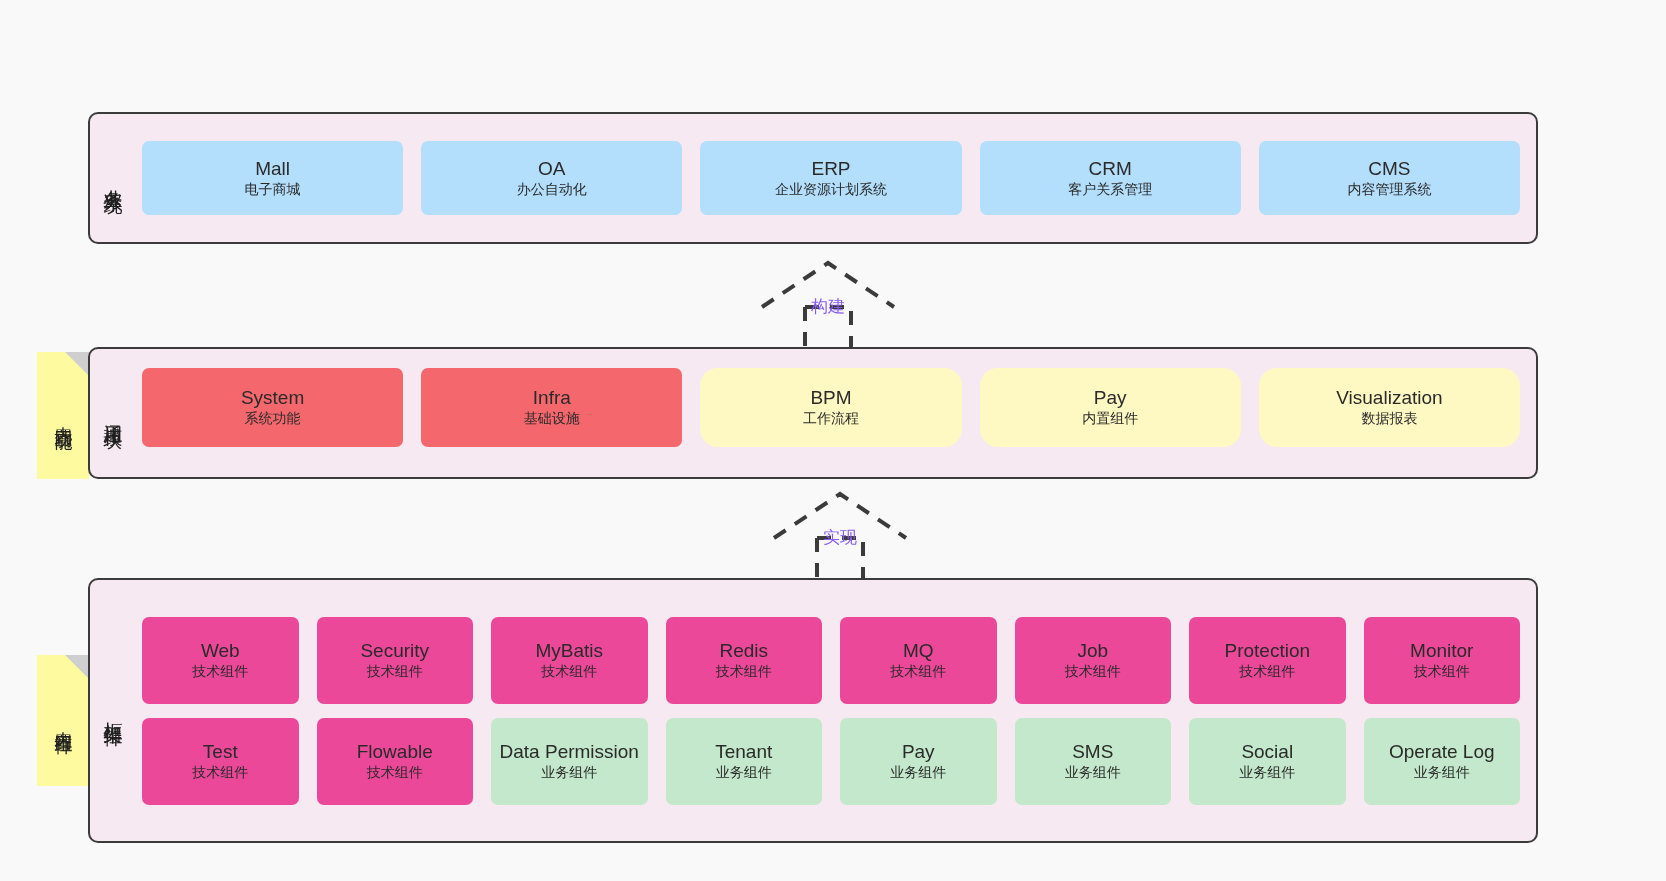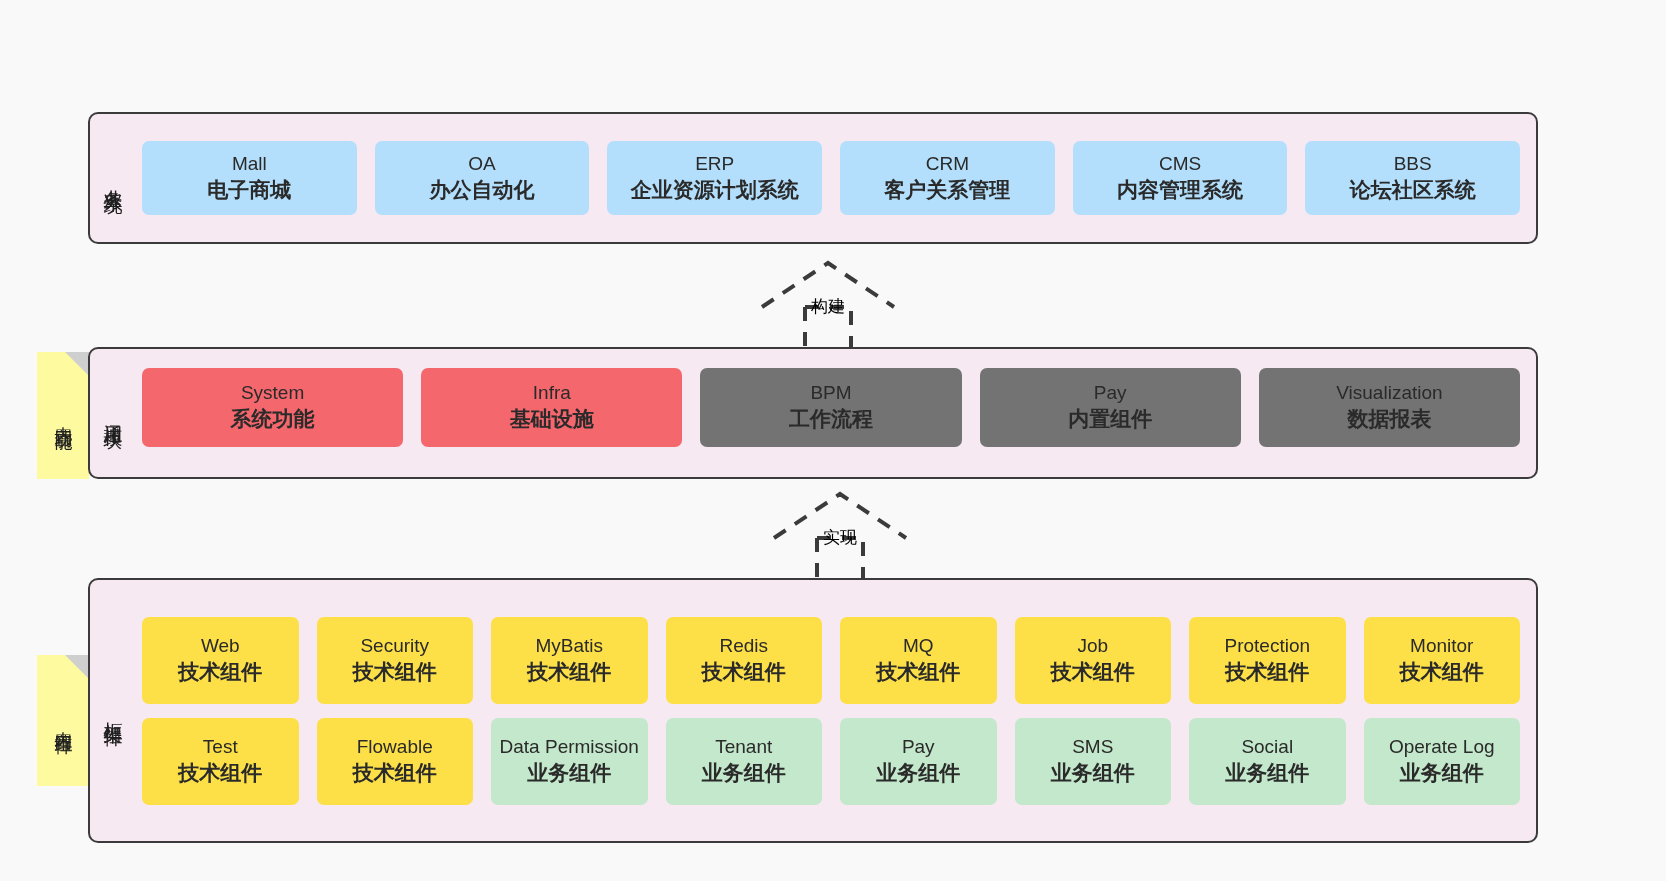--- a/index.html
+++ b/index.html
@@ -53,27 +53,27 @@
     display: flex;
     flex-direction: column;
     align-items: center;
     justify-content: center;
     text-align: center;
     color: #2a2a2a;
     line-height: 1.28;
     padding: 4px 6px;
   }
   .cell .t { font-size: 19px; }
-  .cell .s { font-size: 21px; font-weight: bold; }
+  .cell .s { font-size: 14px; }
 
   
   .c-blue        { background: #b3dffc; }
   .c-red-strong  { background: #f4676d; }
-  .c-red-light   { background: #737373; }
-  .c-green-strong{ background: #fde047; }
+  .c-red-light   { background: #fef9c3; border-radius: 18px; }
+  .c-green-strong{ background: #ec4899; }
   .c-green-light { background: #c3e8cb; }
 
   
   #layer-business { left: 88px;  top: 112px; width: 1450px; height: 132px; }
   #layer-business .layer-body { padding: 0 16px 0 6px; }
   #layer-business .row { height: 74px; }
 
   #layer-common   { left: 88px;  top: 347px; width: 1450px; height: 132px; }
   #layer-common .layer-body { padding: 0 16px 12px 6px; }
   #layer-common .row { height: 79px; }
@@ -108,21 +108,21 @@
 
   
   .arrow { position: absolute; }
   .arrow svg { display: block; overflow: visible; }
   .arrow .arrow-label {
     position: absolute;
     left: 50%;
     transform: translateX(-50%);
     top: 36px;
     font-size: 17px;
-    color: #000000;
+    color: #8b5cf6;
     background: transparent;
     white-space: nowrap;
     padding: 0 3px;
   }
   #arrow-build    { left: 758px; top: 259px; width: 140px; height: 88px; }
   #arrow-implement{ left: 770px; top: 490px; width: 140px; height: 88px; }
 </style>
 </head>
 <body>
 
@@ -144,24 +144,20 @@
           <span class="t">ERP</span>
           <span class="s">企业资源计划系统</span>
         </div>
         <div class="cell c-blue">
           <span class="t">CRM</span>
           <span class="s">客户关系管理</span>
         </div>
         <div class="cell c-blue">
           <span class="t">CMS</span>
           <span class="s">内容管理系统</span>
-        </div>
-        <div class="cell c-blue">
-          <span class="t">BBS</span>
-          <span class="s">论坛社区系统</span>
         </div>
       </div>
     </div>
   </div>
 
   <div class="arrow" id="arrow-build">
     <svg width="140" height="88" viewBox="0 0 140 88">
       <path d="M 4 48 L 70 4 L 136 48" fill="none" stroke="#3b3b3b" stroke-width="4" stroke-dasharray="14,11" stroke-linecap="butt"></path>
       <path d="M 47 48 L 93 48 L 93 88 M 47 48 L 47 88" fill="none" stroke="#3b3b3b" stroke-width="4" stroke-dasharray="14,11" stroke-linecap="butt"></path>
     </svg>

